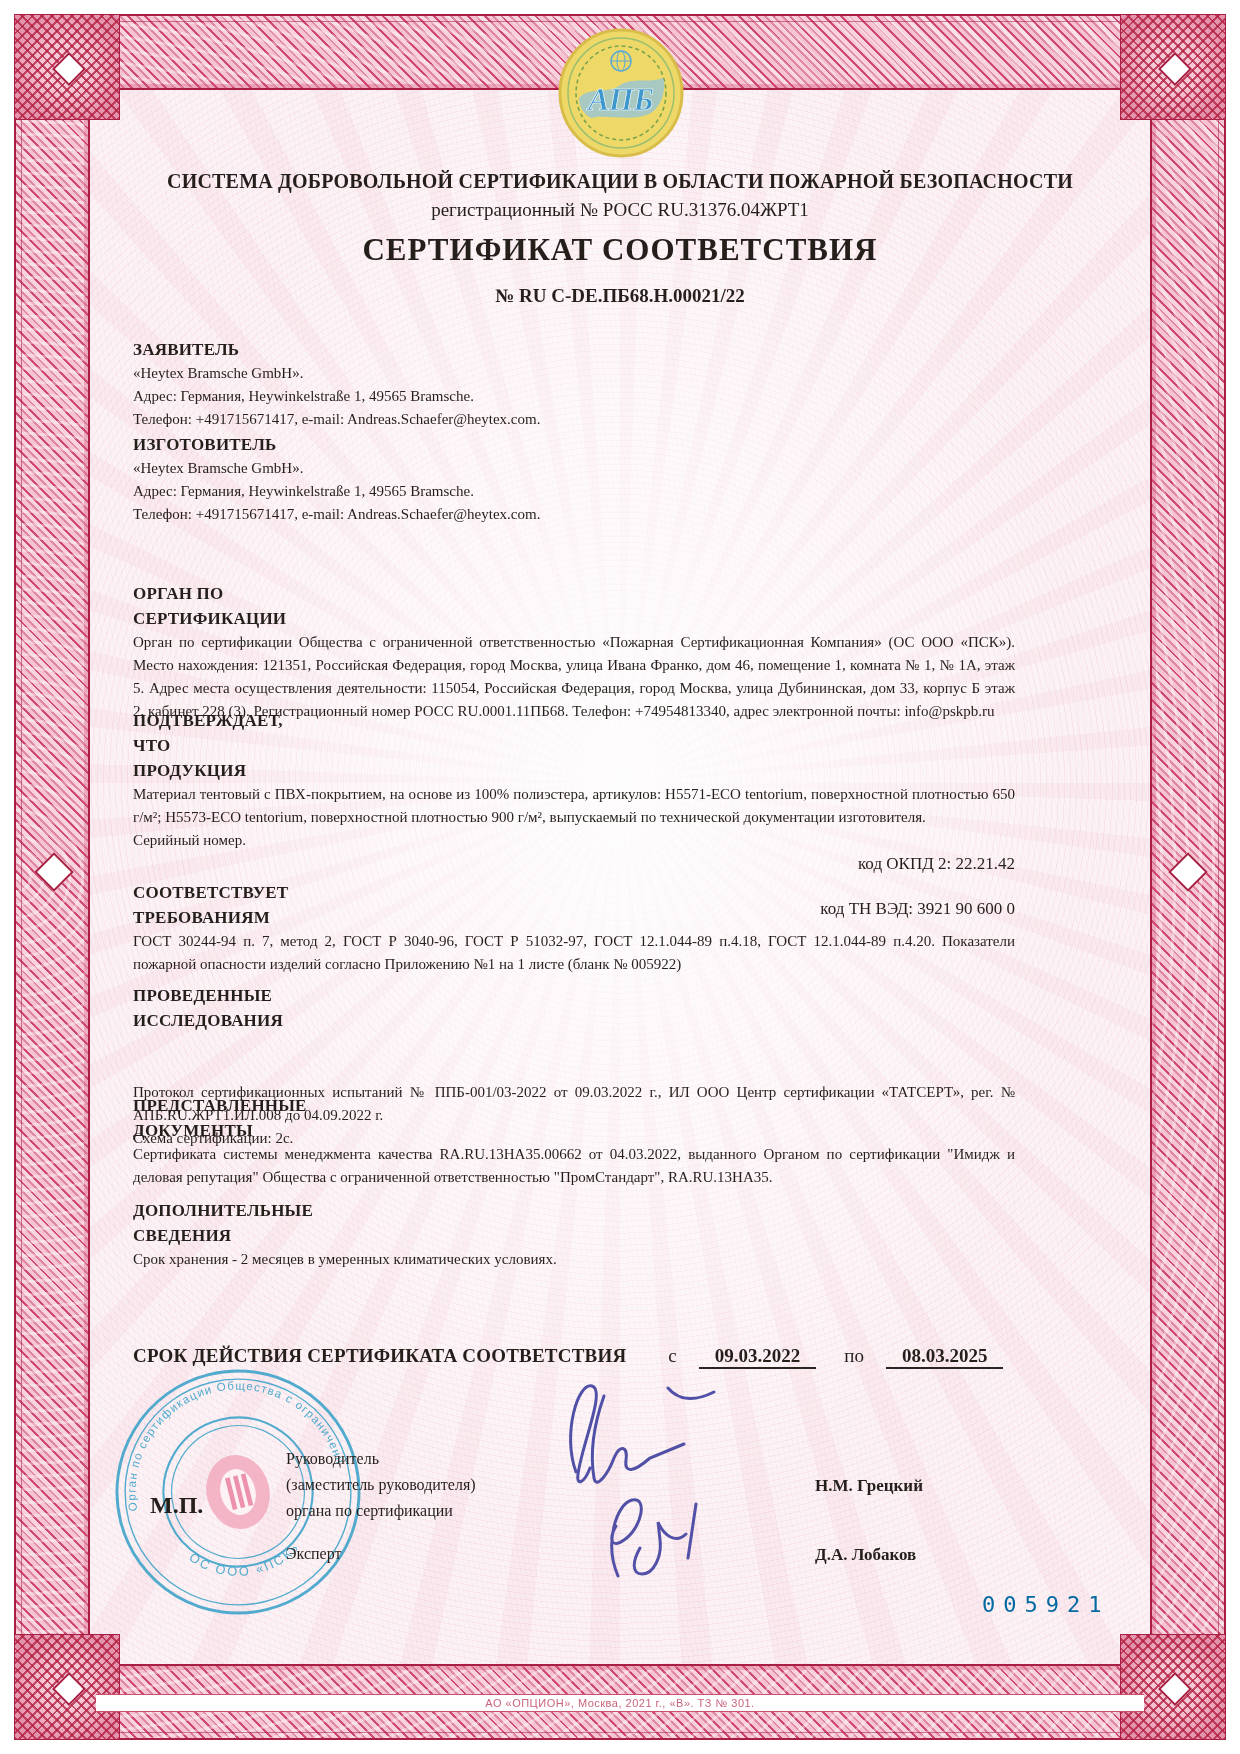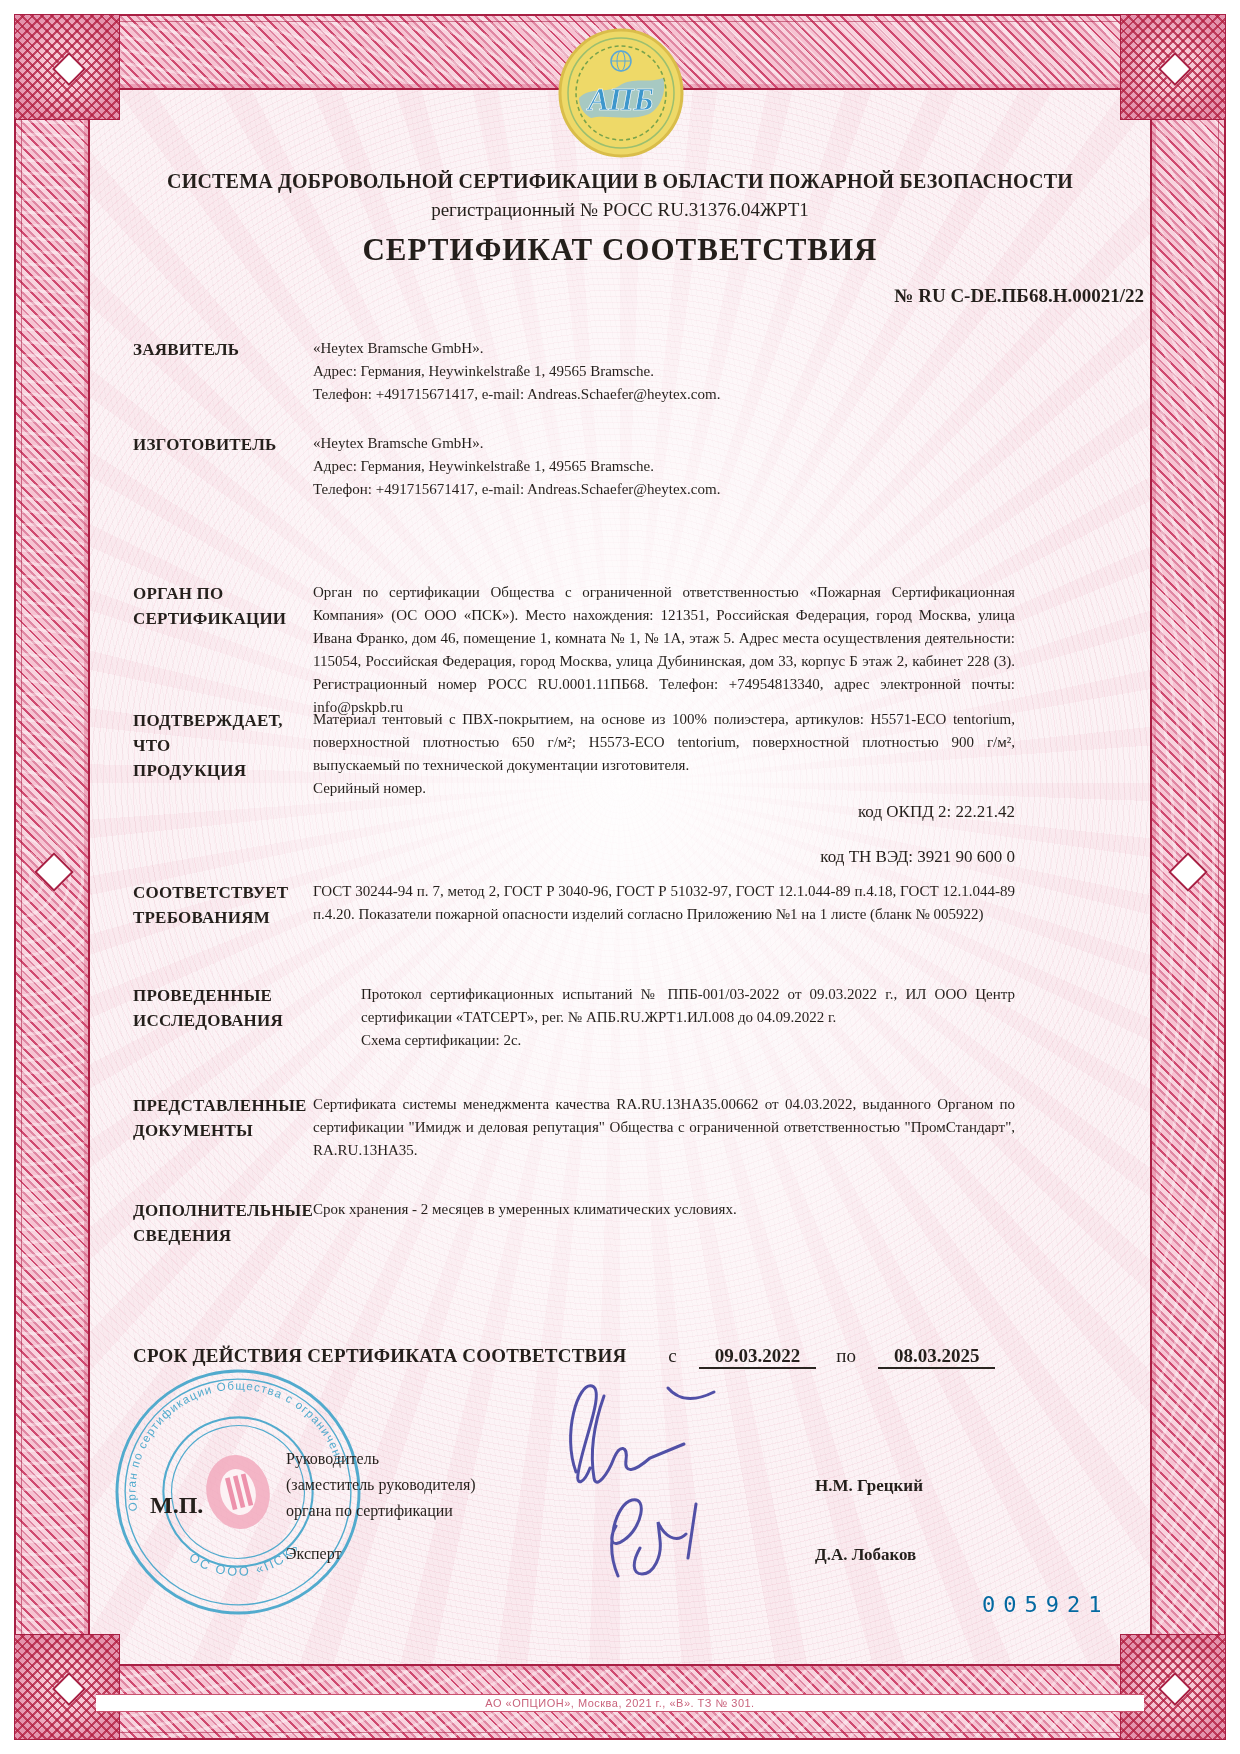--- a/index.html
+++ b/index.html
@@ -32,39 +32,39 @@
   .diamond{position:absolute;width:24px;height:24px;background:#fff;border:2px solid #a81f43;
     transform:rotate(45deg);z-index:3;}
 
   
   .hline1{position:absolute;left:96px;right:96px;top:170px;text-align:center;
     font-size:20px;font-weight:bold;letter-spacing:.2px;z-index:5;}
   .hline2{position:absolute;left:96px;right:96px;top:199px;text-align:center;
     font-size:19px;z-index:5;}
   .htitle{position:absolute;left:96px;right:96px;top:232px;text-align:center;
     font-size:31px;font-weight:bold;letter-spacing:1px;z-index:5;}
-  .hnumber{position:absolute;left:96px;right:96px;top:285px;text-align:right;
+  .hnumber{position:absolute;left:96px;right:96px;top:285px;text-align:center;
     font-size:19px;font-weight:bold;z-index:5;}
 
   
-  .frow{position:absolute;left:133px;width:882px;display:flex;z-index:5;}
+  .frow{position:absolute;left:133px;width:882px;display:flex;z-index:5;flex-direction:column;}
   .flabel{flex:none;width:180px;font-size:17px;font-weight:bold;line-height:25px;letter-spacing:.2px;}
   .flabel span{display:block;}
   .fvalue{flex:1;font-size:15px;line-height:23px;}
   .fvalue .par{text-align:justify;}
   .code-right{text-align:right;font-size:17px;}
   .mt20{margin-top:22px;}
 
   
   .validity{position:absolute;left:133px;top:1345px;width:960px;display:flex;
     align-items:baseline;z-index:5;font-size:19px;}
   .validity .vlabel{font-weight:bold;letter-spacing:.2px;}
   .validity .prefix{margin-left:42px;}
   .validity .vdate{font-weight:bold;border-bottom:2px solid #2a2520;padding:0 16px;margin-left:22px;}
-  .validity .prefix2{margin-left:20px;}
+  .validity .prefix2{margin-left:28px;}
 
   
   .mp{position:absolute;left:150px;top:1492px;font-size:24px;font-weight:bold;z-index:6;}
   .role{position:absolute;left:286px;top:1446px;font-size:16px;line-height:26px;z-index:6;}
   .role span{display:block;}
   .expert{position:absolute;left:286px;top:1545px;font-size:16px;z-index:6;}
   .name1{position:absolute;left:815px;top:1476px;font-size:17px;font-weight:bold;z-index:6;}
   .name2{position:absolute;left:815px;top:1545px;font-size:17px;font-weight:bold;z-index:6;}
   .stamp{position:absolute;left:110px;top:1364px;width:256px;height:256px;z-index:4;
     transform:rotate(-14deg);opacity:.92;}

